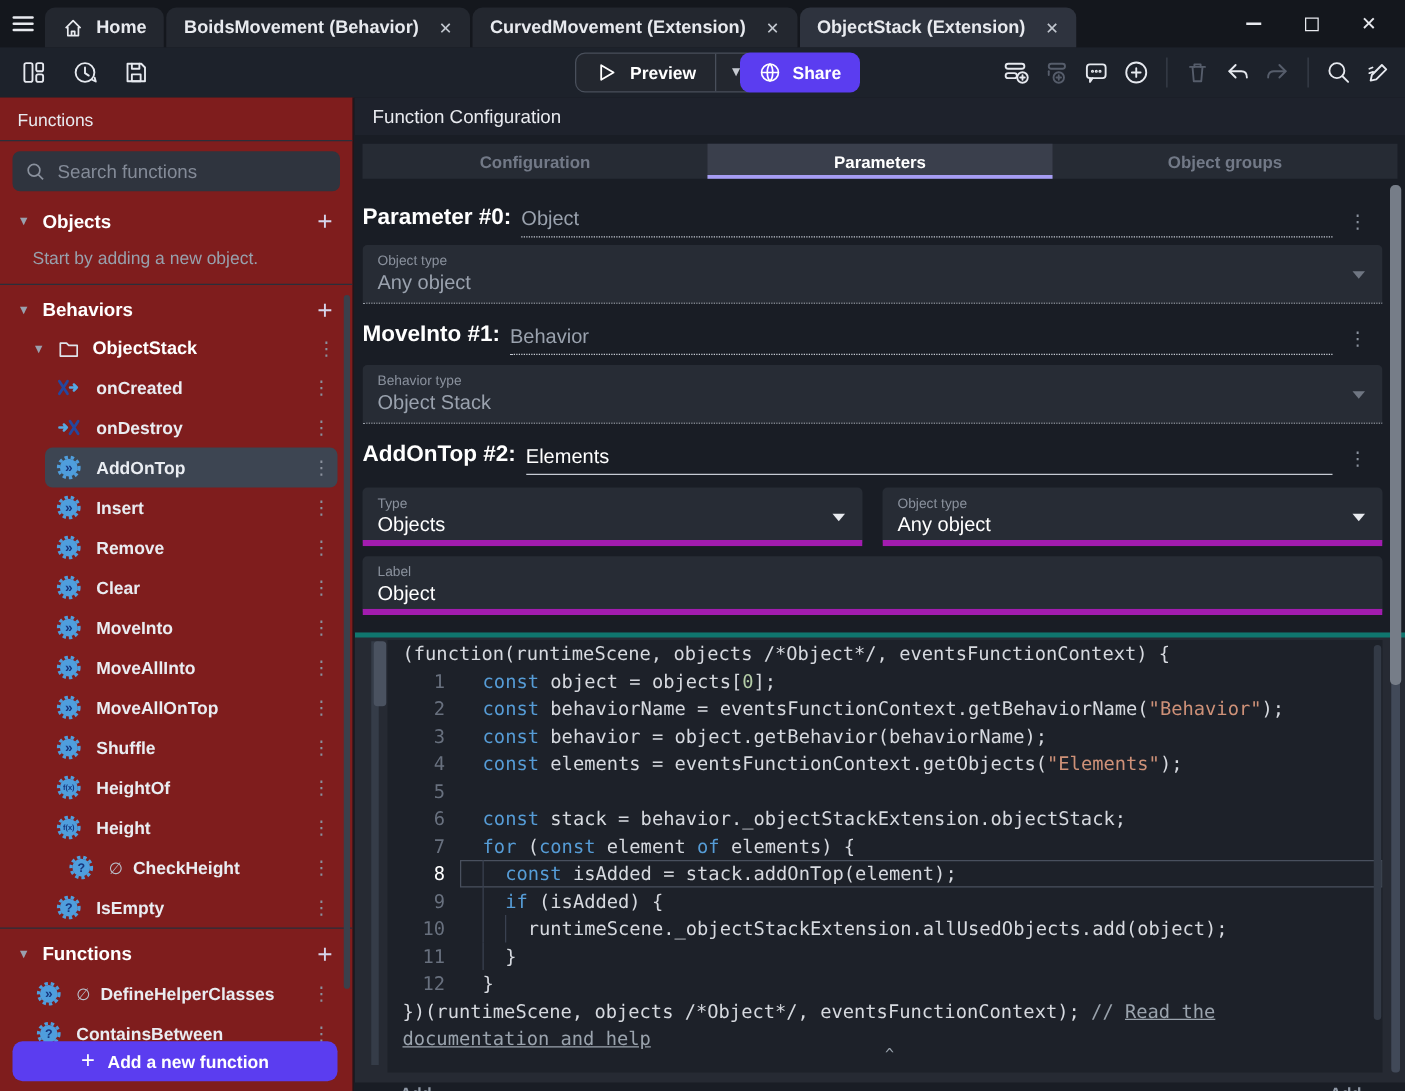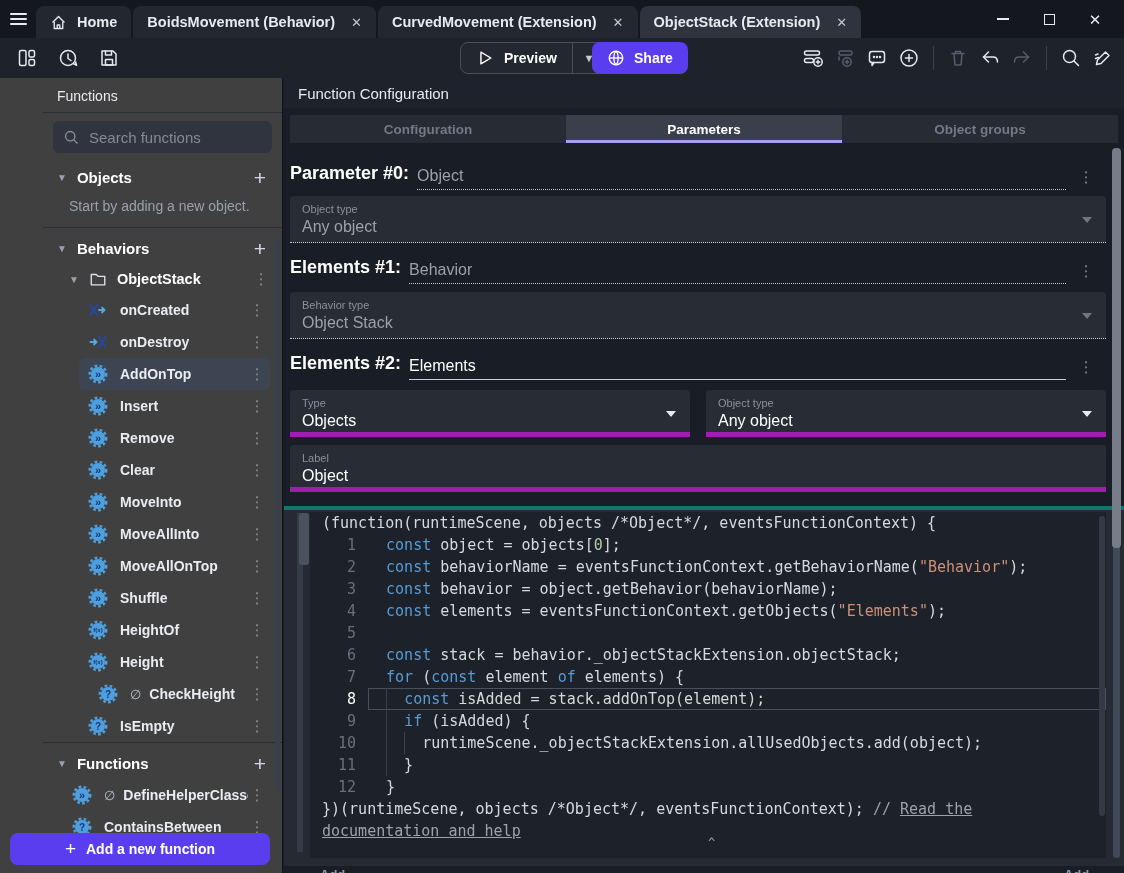--- a/index.html
+++ b/index.html
@@ -29,21 +29,21 @@
   .tbicon.disabled svg{stroke:#565d6b;}
   .preview{position:absolute;left:460px;top:4px;height:32px;display:flex;align-items:center;border:1px solid #494f5b;border-radius:8px;background:#23272f;cursor:pointer;}
   .preview .pmain{display:flex;align-items:center;gap:10px;padding:0 15px;font-weight:700;font-size:14px;color:#fff;}
   .preview .sep{width:1px;align-self:stretch;background:#494f5b;}
   .preview .chev{width:32px;text-align:center;color:#c6cad2;font-size:11px;}
   .share{position:absolute;left:592px;top:4px;height:32px;background:#5b3df0;border:none;border-radius:8px;display:flex;align-items:center;gap:9px;padding:0 15px;font-weight:700;font-size:14px;color:#fff;cursor:pointer;font-family:inherit;}
   .tbright{position:absolute;right:8px;top:0;height:40px;display:flex;align-items:center;gap:6px;}
   .vdiv{width:1px;height:24px;background:#3a404c;margin:0 5px;}
 
   
-  .sidebar{position:absolute;left:0;top:78px;width:283px;bottom:0;background:#404040;border-right:1px solid #101319;overflow:hidden;padding-left:43px;}
+  .sidebar{position:absolute;left:0;top:78px;width:283px;bottom:0;background:#7f1d1d;border-right:1px solid #101319;overflow:hidden;}
   .sb-title{padding:10px 14px 8px;font-size:14px;color:#e8eaef;}
   .sb-div{height:1px;background:#2a2f3a;}
   .search-wrap{margin:8px 10px;height:32px;background:#2f343e;border-radius:6px;display:flex;align-items:center;padding:0 10px;gap:9px;}
   .search-wrap svg{stroke:#8a919d;fill:none;stroke-width:1.6;flex:none;}
   input.search{flex:1;background:transparent;border:none;outline:none;color:#dfe3ea;font-size:15px;font-family:inherit;}
   input.search::placeholder{color:#848b98;}
   .sec{display:flex;align-items:center;height:32px;padding:0 12px 0 14px;margin-top:4px;cursor:pointer;}
   .tri{color:#9aa0ae;font-size:10px;margin-right:10px;flex:none;}
   .sec-lbl{font-weight:700;font-size:15px;color:#fff;flex:1;}
   .plus{color:#d6d4ea;font-size:21px;font-weight:400;line-height:1;padding:0 4px;cursor:pointer;}
@@ -483,32 +483,32 @@
       <span class="pname">Object</span>
       <span class="kebab">⋮</span>
     </div>
     <div class="pfield full" style="top:48px;">
       <div class="flabel">Object type</div>
       <div class="fvalue">Any object</div>
       <span class="arrow"></span>
     </div>
 
     <div class="prow" style="top:106px;">
-      <span class="plabel">Elements #1:</span>
+      <span class="plabel">MoveInto #1:</span>
       <span class="pname">Behavior</span>
       <span class="kebab">⋮</span>
     </div>
     <div class="pfield full" style="top:144px;">
       <div class="flabel">Behavior type</div>
       <div class="fvalue">Object Stack</div>
       <span class="arrow"></span>
     </div>
 
     <div class="prow enabled" style="top:202px;">
-      <span class="plabel">Elements #2:</span>
+      <span class="plabel">AddOnTop #2:</span>
       <span class="pname">Elements</span>
       <span class="kebab">⋮</span>
     </div>
     <div class="pfield enabled half-l" style="top:242px;">
       <div class="flabel">Type</div>
       <div class="fvalue">Objects</div>
       <span class="arrow"></span>
     </div>
     <div class="pfield enabled half-r" style="top:242px;">
       <div class="flabel">Object type</div>

